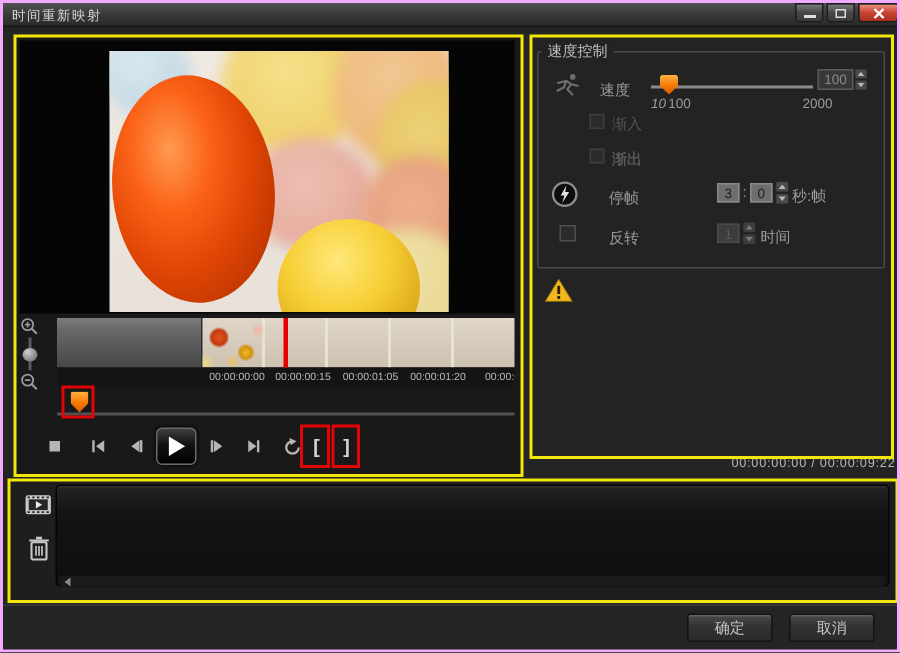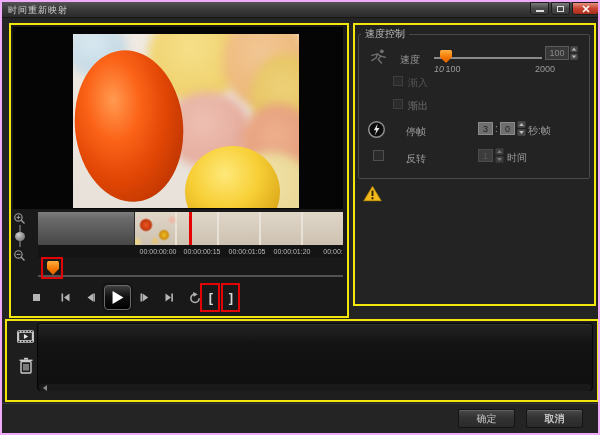--- a/index.html
+++ b/index.html
@@ -298,20 +298,21 @@
     <div class="abs" style="left:9px;top:161px;">
       <svg width="19" height="17" viewBox="0 0 18 16">
           <polygon points="9,1 17.5,15 0.5,15" fill="#f0b81d" stroke="#8f6d00" stroke-width="0.6"></polygon>
           <rect x="8.1" y="5.2" width="1.8" height="5.2" fill="#2a2000"></rect>
           <rect x="8.1" y="11.6" width="1.8" height="1.9" fill="#2a2000"></rect>
         </svg>
     </div>
   </div>
   <div class="annot-y" style="left:351px;top:21px;width:243px;height:283px;"></div>
 
+  <div class="status">00:00:00:00 / 00:00:09:22</div>
 
   <div id="bottom">
     <div class="iconbtn" style="left:9px;top:6px;">
       <svg width="19" height="17" viewBox="0 0 18 16">
           <rect x="1" y="2" width="16" height="12" rx="1.5" fill="#cbcbcb"></rect>
           <rect x="3" y="4.6" width="12" height="6.8" fill="#262626"></rect>
           <polygon points="7.5,5.7 11.5,8 7.5,10.3" fill="#e9e9e9"></polygon>
           <g fill="#262626">
             <rect x="2.2" y="2.8" width="1.5" height="1.1"></rect>
             <rect x="5.2" y="2.8" width="1.5" height="1.1"></rect>
@@ -338,15 +339,15 @@
     </div>
     <div class="cliparea"></div>
     <div class="hscroll">
       <div class="harrow"></div>
     </div>
   </div>
   <div class="annot-y" style="left:3px;top:317px;width:594px;height:83px;"></div>
 
   <div class="footer-sep"></div>
   <div class="fbtn" style="left:456px;">确定</div>
-  <div class="fbtn" style="left:524px;font-weight:bold;">取消</div>
+  <div class="fbtn" style="left:524px;">取消</div>
 
 </div>
 
 </body></html>

